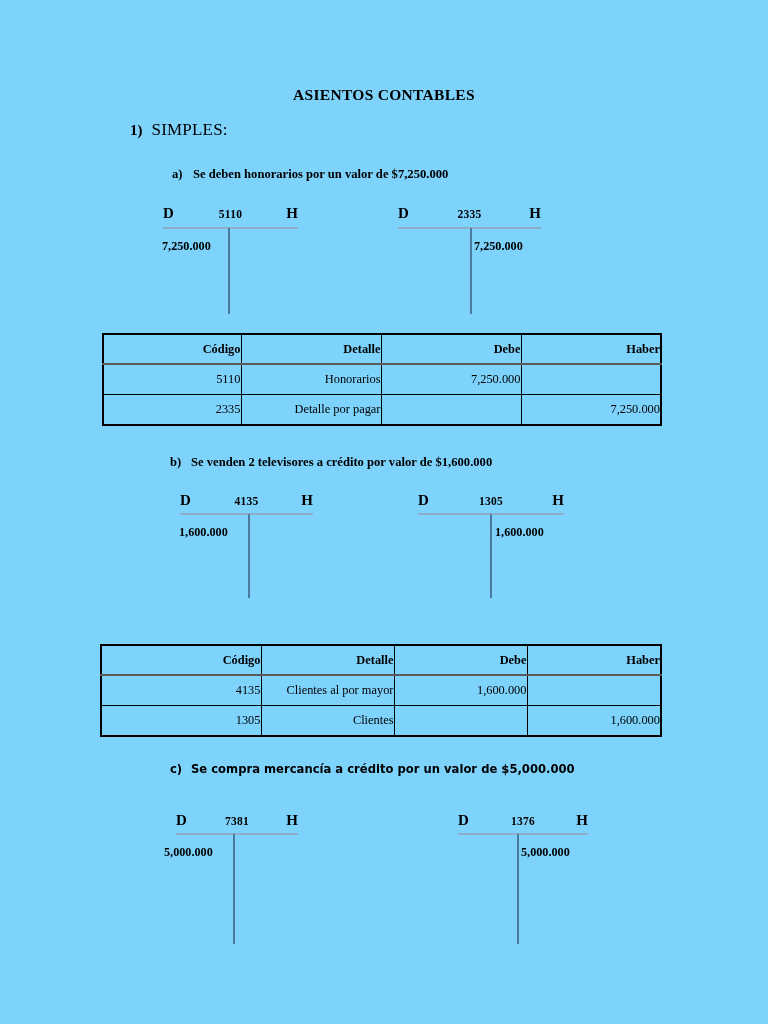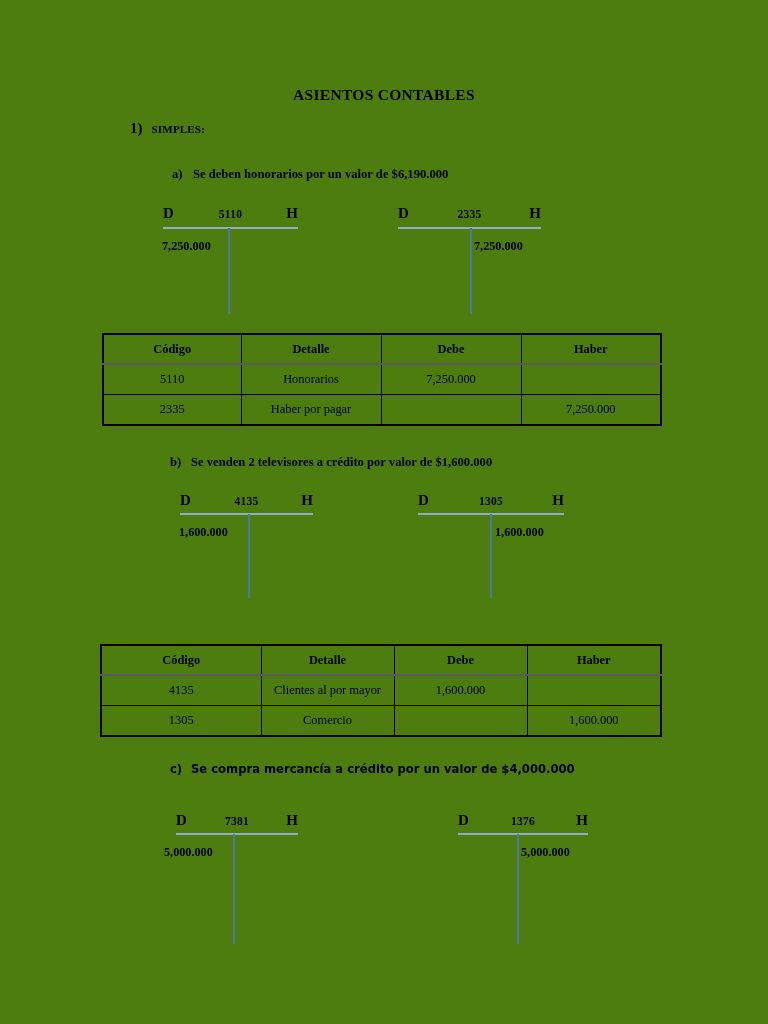--- a/index.html
+++ b/index.html
@@ -11,21 +11,21 @@
     width: 768px;
     height: 1024px;
     position: relative;
     font-family: "Liberation Serif", "DejaVu Serif", serif;
     color: #000000;
     overflow: hidden;
   }
   .page {
     position: absolute;
     inset: 0;
-    background: #4d7c0f;
+    background: #7dd3fc;
   }
 
   
   .doc-title {
     position: absolute;
     left: 0;
     top: 86px;
     width: 768px;
     text-align: center;
     font-size: 15.5px;
@@ -40,22 +40,22 @@
     top: 120px;
     display: flex;
     align-items: baseline;
     gap: 9px;
   }
   .section-num {
     font-size: 15px;
     font-weight: bold;
   }
   .section-title {
-    font-size: 11px;
-    font-weight: bold;
+    font-size: 17px;
+    font-weight: normal;
     letter-spacing: 0.2px;
   }
 
   
   .item-row {
     position: absolute;
     display: flex;
     align-items: baseline;
     gap: 8px;
     font-size: 12.6px;
@@ -116,21 +116,21 @@
   
   .acc-table {
     position: absolute;
     border-collapse: collapse;
     table-layout: fixed;
     font-size: 12.4px;
   }
   .acc-table th,
   .acc-table td {
     border: 1px solid #000000;
-    text-align: center;
+    text-align: right;
     vertical-align: middle;
     padding: 3px 0;
     font-weight: normal;
   }
   .acc-table th {
     font-weight: bold;
     border-bottom: 2.4px solid #5a5a5a;
     height: 22px;
   }
   .acc-table tr.body-row td { height: 23px; }
@@ -150,21 +150,21 @@
 
   <div class="doc-title">ASIENTOS CONTABLES</div>
 
   <div class="section-num-row">
     <span class="section-num">1)</span>
     <span class="section-title">SIMPLES:</span>
   </div>
 
   <div class="item-row item-a">
     <span class="item-letter">a)</span>
-    <span>Se deben honorarios por un valor de $6,190.000</span>
+    <span>Se deben honorarios por un valor de $7,250.000</span>
   </div>
 
   <div class="taccount" style="left:163px; top:206px; width:135px;">
     <div class="t-head">
       <span class="t-d">D</span>
       <span class="t-code">5110</span>
       <span class="t-h">H</span>
     </div>
     <div class="t-hline" style="top:21px; width:135px;"></div>
     <div class="t-vline" style="left:65px; top:22px; height:86px;"></div>
@@ -199,21 +199,21 @@
     </thead>
     <tbody>
       <tr class="body-row">
         <td>5110</td>
         <td>Honorarios</td>
         <td>7,250.000</td>
         <td></td>
       </tr>
       <tr class="body-row">
         <td>2335</td>
-        <td>Haber por pagar</td>
+        <td>Detalle por pagar</td>
         <td></td>
         <td>7,250.000</td>
       </tr>
     </tbody>
   </table>
 
   <div class="item-row item-b">
     <span class="item-letter">b)</span>
     <span>Se venden 2 televisores a crédito por valor de $1,600.000</span>
   </div>
@@ -257,30 +257,30 @@
     </thead>
     <tbody>
       <tr class="body-row">
         <td>4135</td>
         <td class="cell-wrap">Clientes al por mayor</td>
         <td>1,600.000</td>
         <td></td>
       </tr>
       <tr class="body-row">
         <td>1305</td>
-        <td>Comercio</td>
+        <td>Clientes</td>
         <td></td>
         <td>1,600.000</td>
       </tr>
     </tbody>
   </table>
 
   <div class="item-row item-c">
     <span class="item-letter">c)</span>
-    <span>Se compra mercancía a crédito por un valor de $4,000.000</span>
+    <span>Se compra mercancía a crédito por un valor de $5,000.000</span>
   </div>
 
   <div class="taccount" style="left:176px; top:813px; width:122px;">
     <div class="t-head">
       <span class="t-d">D</span>
       <span class="t-code">7381</span>
       <span class="t-h">H</span>
     </div>
     <div class="t-hline" style="top:20px; width:122px;"></div>
     <div class="t-vline" style="left:57px; top:21px; height:110px;"></div>

